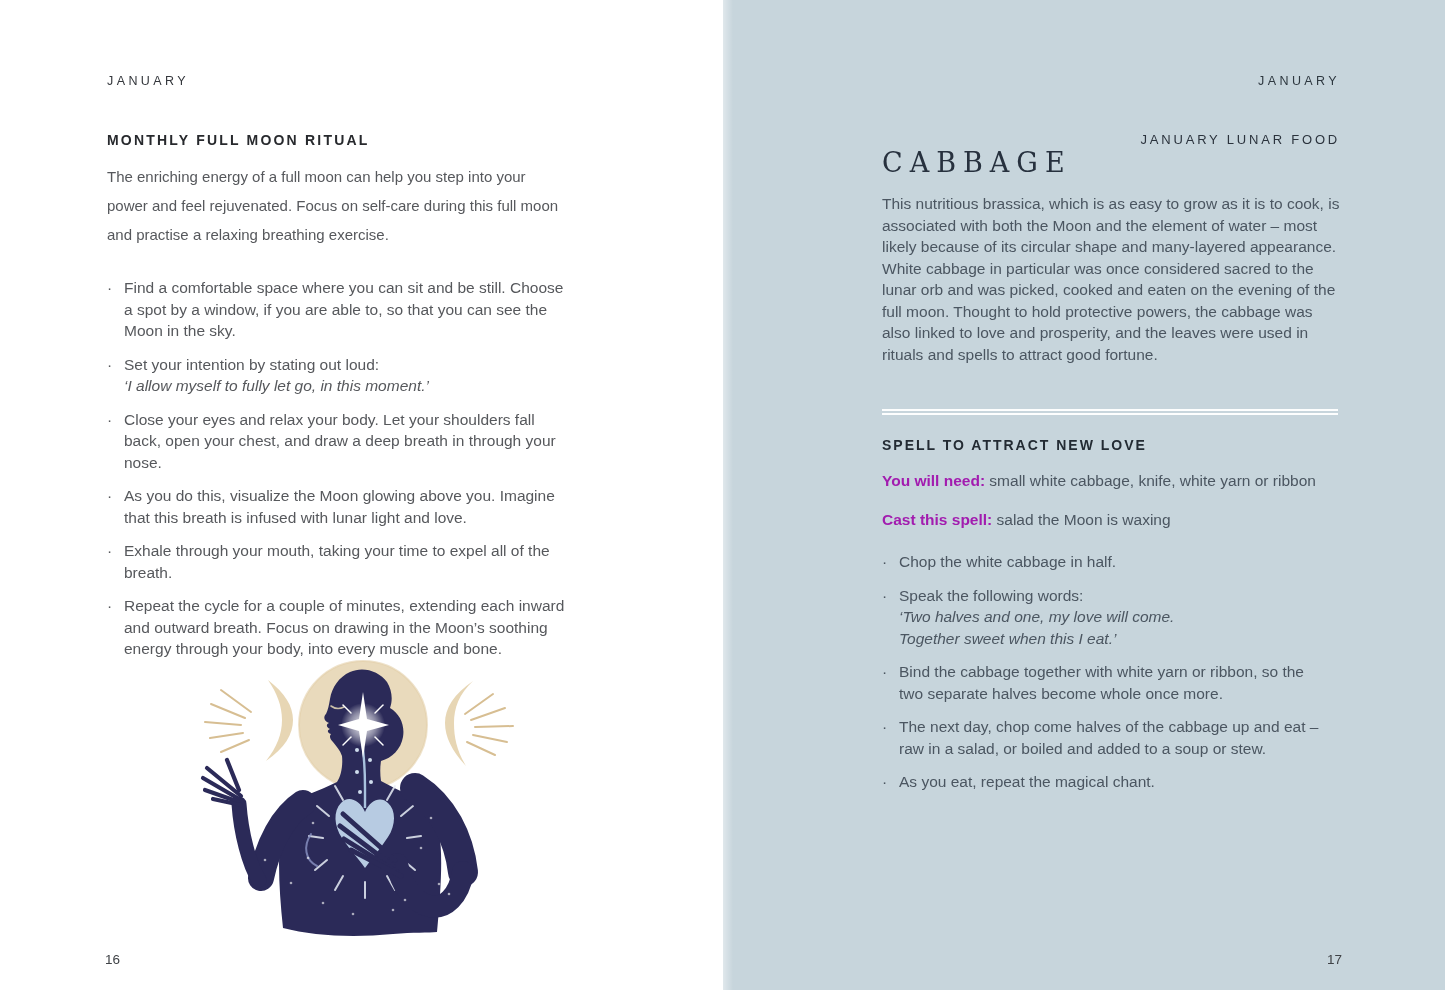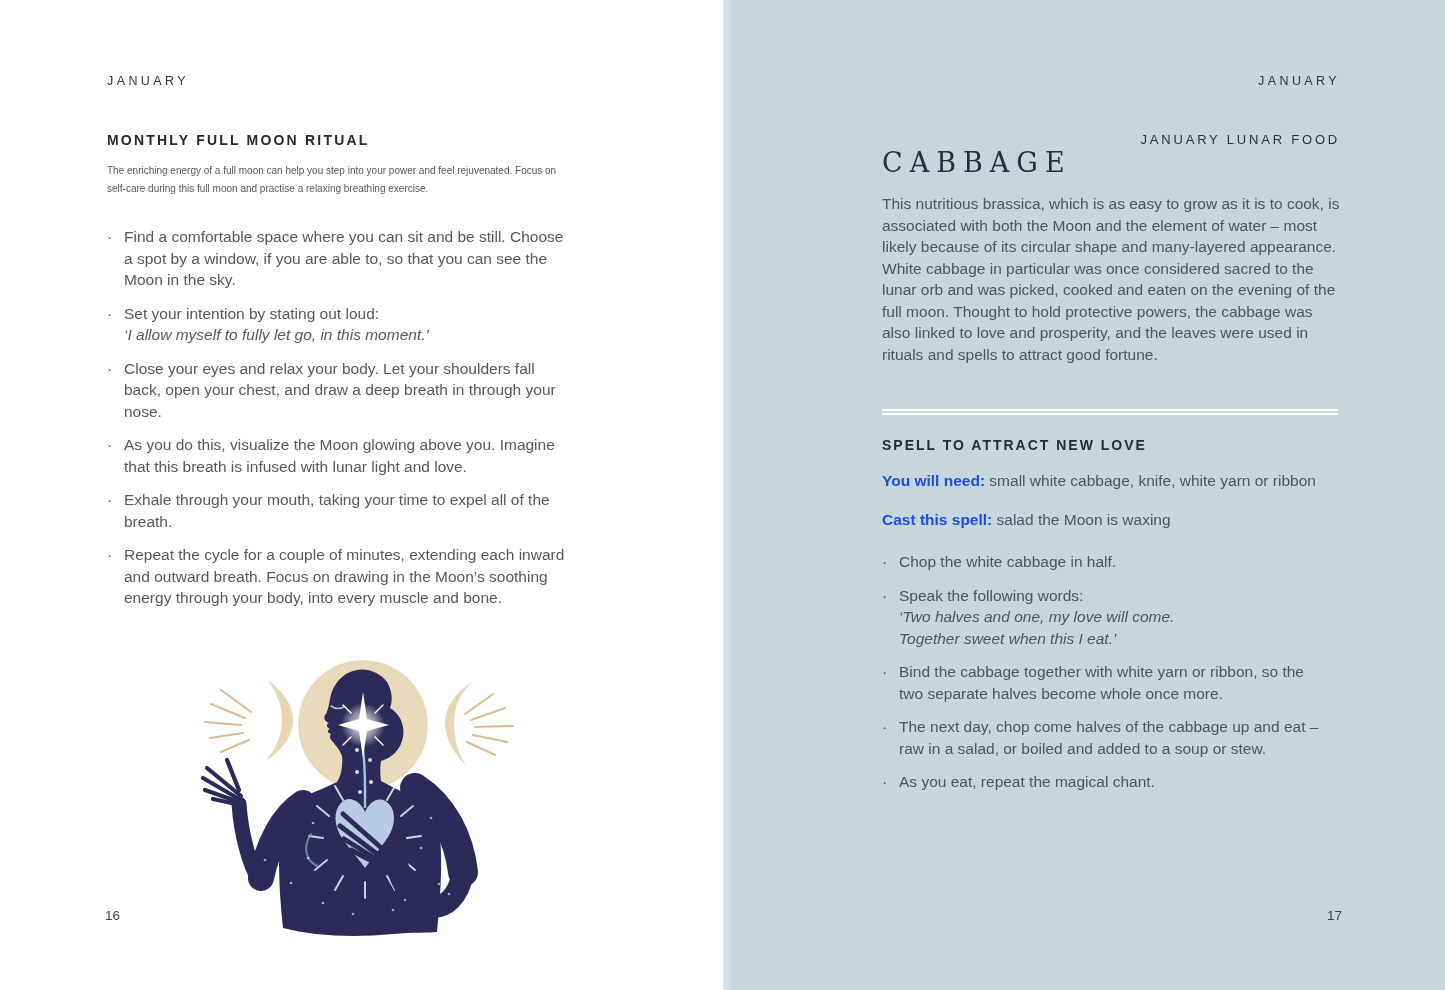--- a/index.html
+++ b/index.html
@@ -11,45 +11,45 @@
   .page.left  { left:0; width:723px; background:#ffffff; }
   .page.right { left:723px; width:722px; background:#c7d5dc; }
   .page.right::before { content:""; position:absolute; left:0; top:0; bottom:0; width:10px;
       background:linear-gradient(to right, rgba(255,255,255,.45), rgba(255,255,255,0)); pointer-events:none; }
 
   .running-head { position:absolute; top:74px; font-size:12.5px; letter-spacing:3.4px;
       color:#34373c; font-weight:400; }
   .page.left  .running-head { left:107px; }
   .page.right .running-head { right:105px; color:#2e3840; }
 
-  .page-num { position:absolute; top:908px; font-size:13.5px; color:#3f4246; }
+  .page-num { position:absolute; top:952px; font-size:13.5px; color:#3f4246; }
   .page.left  .page-num { left:105px; }
   .page.right .page-num { right:103px; }
 
   
   .l-content { position:absolute; left:107px; top:132px; width:462px; color:#56585c; }
   .section-title { font-size:14px; font-weight:bold; letter-spacing:2.2px; color:#27292d; margin-bottom:14px; }
-  .intro { font-size:10px; line-height:18px; color:#56585c; width:452px; }
+  .intro { font-size:15px; line-height:29px; color:#56585c; width:452px; }
 
   ul.bullets { list-style:none; margin-top:28px; }
   ul.bullets li { display:flex; margin-bottom:12px; font-size:15.5px; line-height:21.5px; }
   ul.bullets .dot { width:17px; flex:0 0 17px; color:#56585c; }
   .li-body { flex:1; }
   .quote { font-style:italic; }
 
   
   .r-content { position:absolute; left:159px; top:132px; width:458px; color:#4b5661; }
   .eyebrow { font-size:13px; letter-spacing:2.8px; color:#2b333d; font-weight:400;text-align:right; }
   .food-title { font-family:"DejaVu Serif", serif; font-weight:400; font-size:27px;
       letter-spacing:7px; color:#27313e; margin-top:0; margin-bottom:15px; }
   .r-body { font-size:15.5px; line-height:21.5px; width:458px; }
   .divider { margin-top:44px; height:6px; border-top:2px solid #fdfefe; border-bottom:2px solid #fdfefe; width:456px; }
   .spell-title { margin-top:22px; font-size:14px; font-weight:bold; letter-spacing:2px; color:#232b33; }
   .kv { margin-top:17px; font-size:15.5px; line-height:21.5px; width:440px; }
-  .kv strong { color:#1d4ed8;text-align:right; }
+  .kv strong { color:#a21caf;text-align:right; }
   .r-content ul.bullets { margin-top:21px; }
   .r-content ul.bullets li { width:440px; }
   .r-content ul.bullets .dot { color:#4b5661; }
 
   
   .illustration { position:absolute; left:193px; top:648px; width:340px; height:292px; }
 </style>
 </head>
 <body>
 

